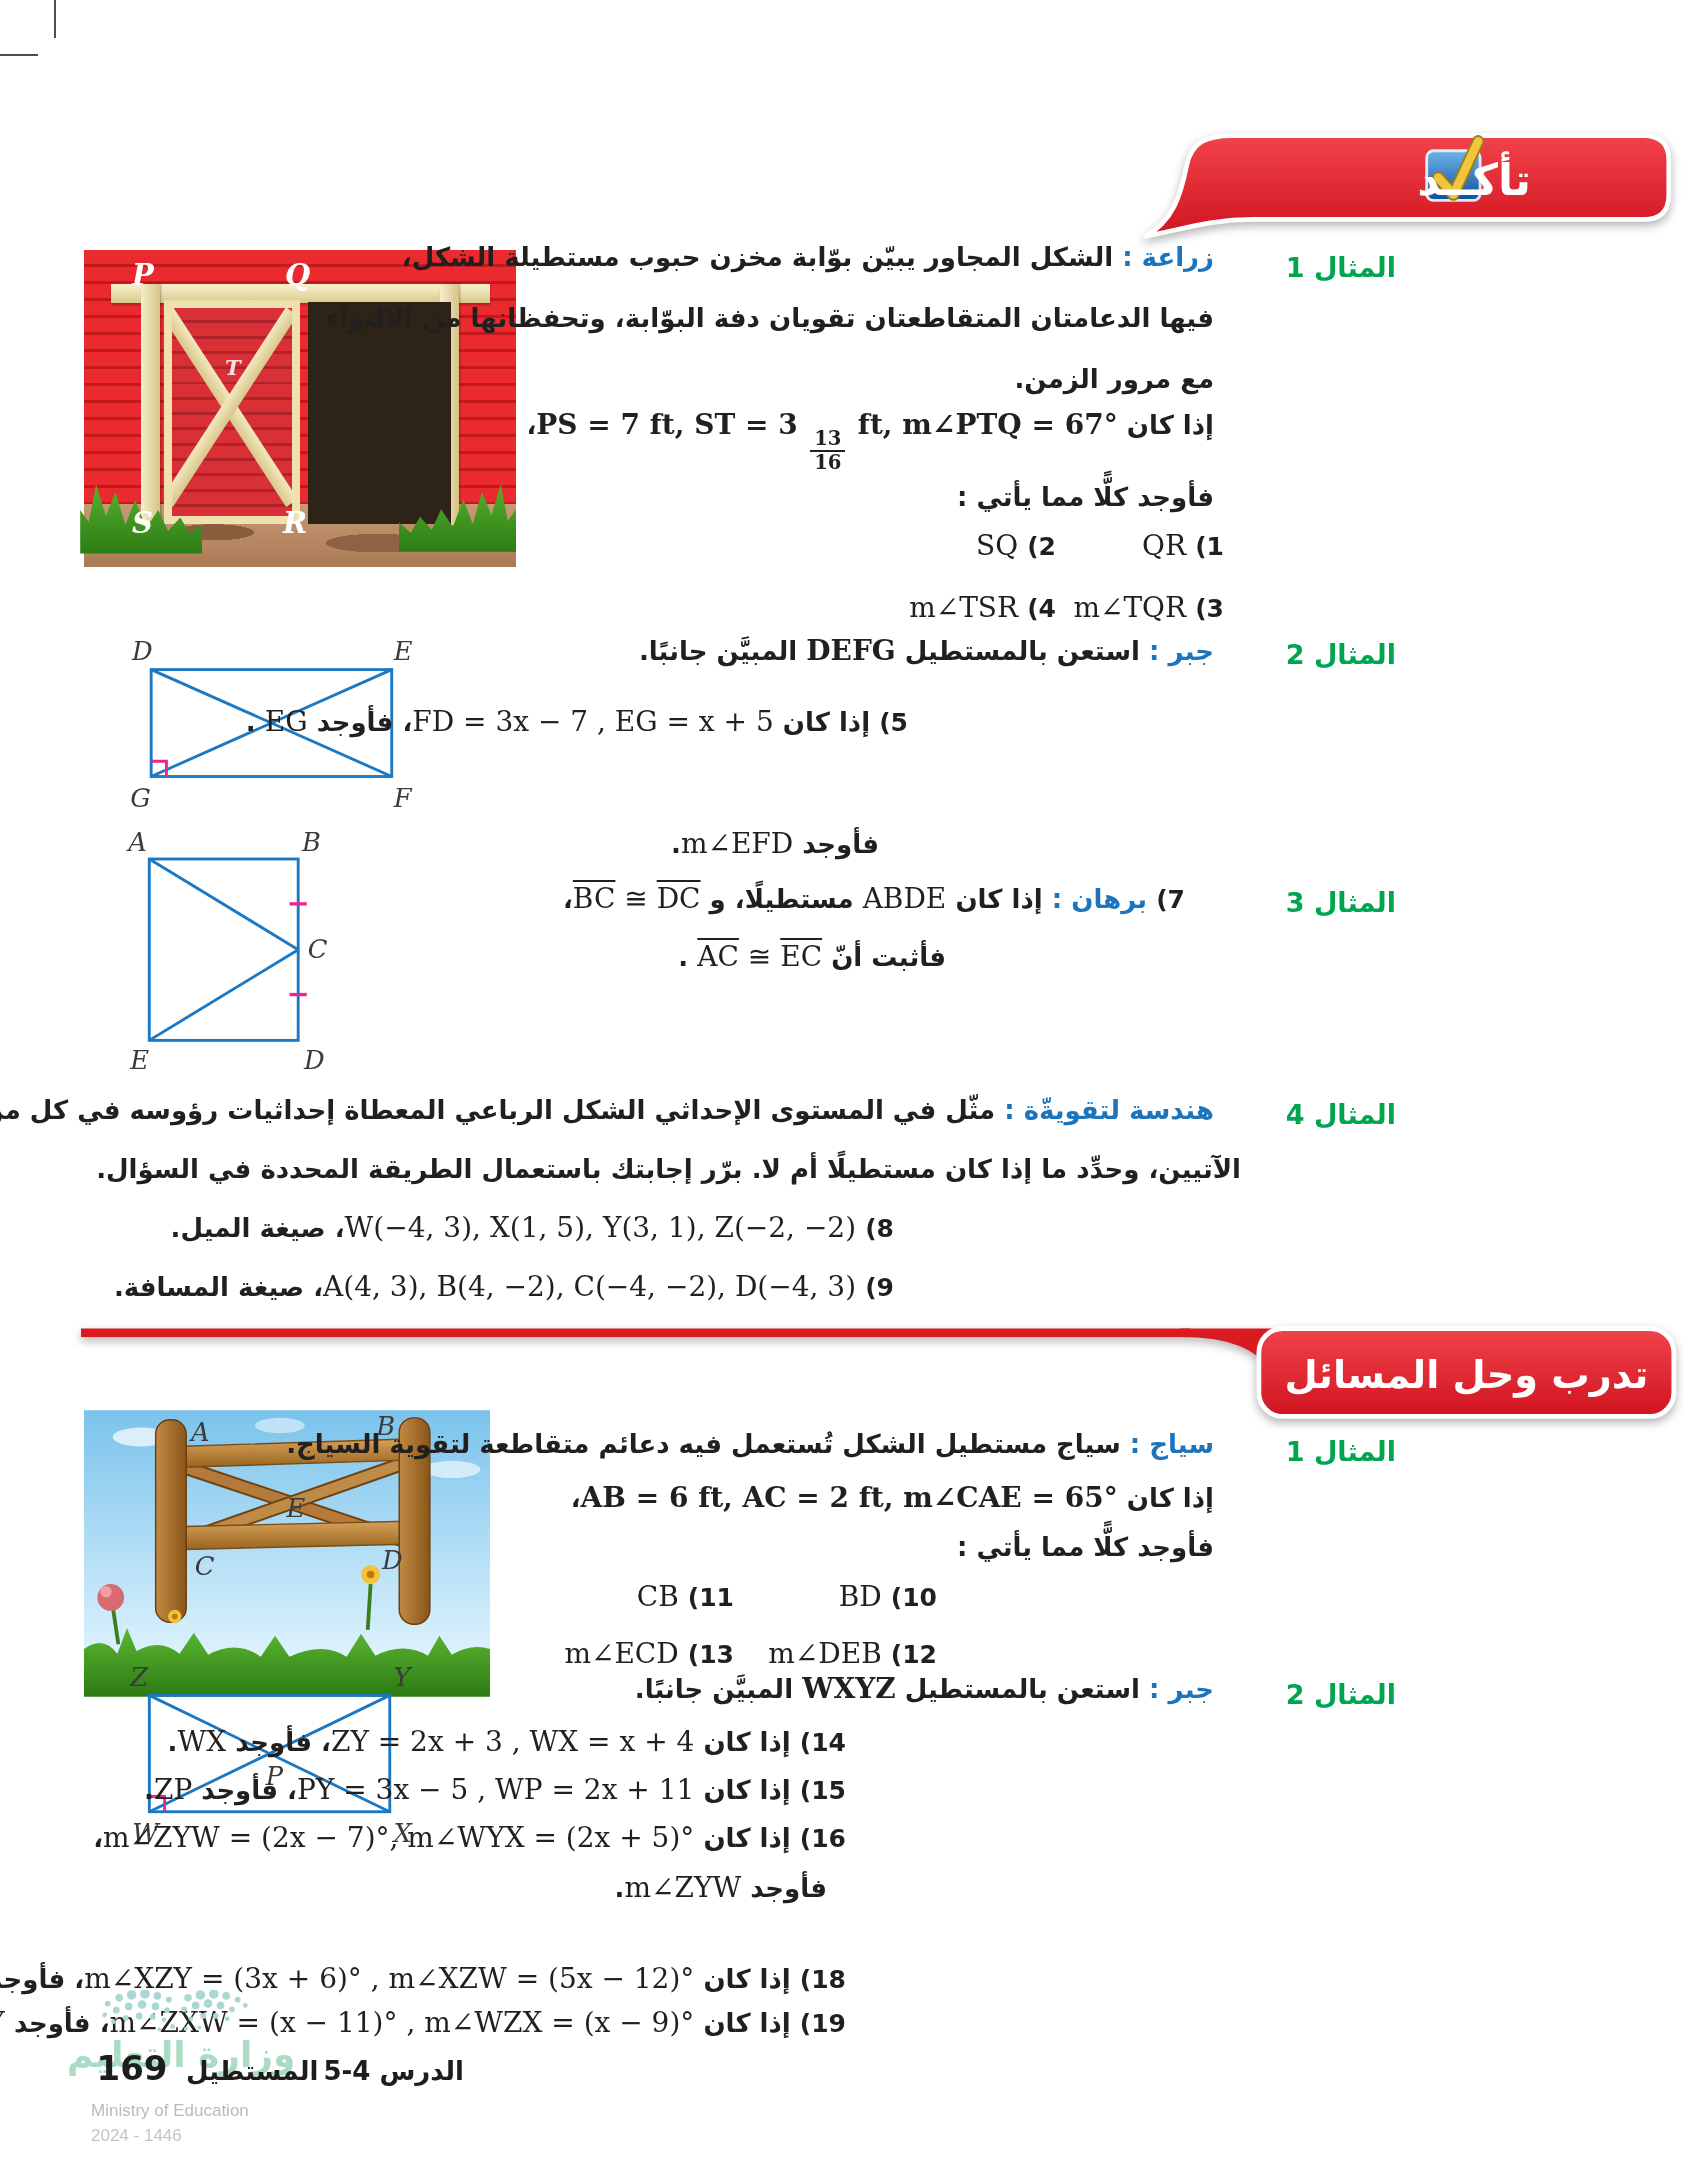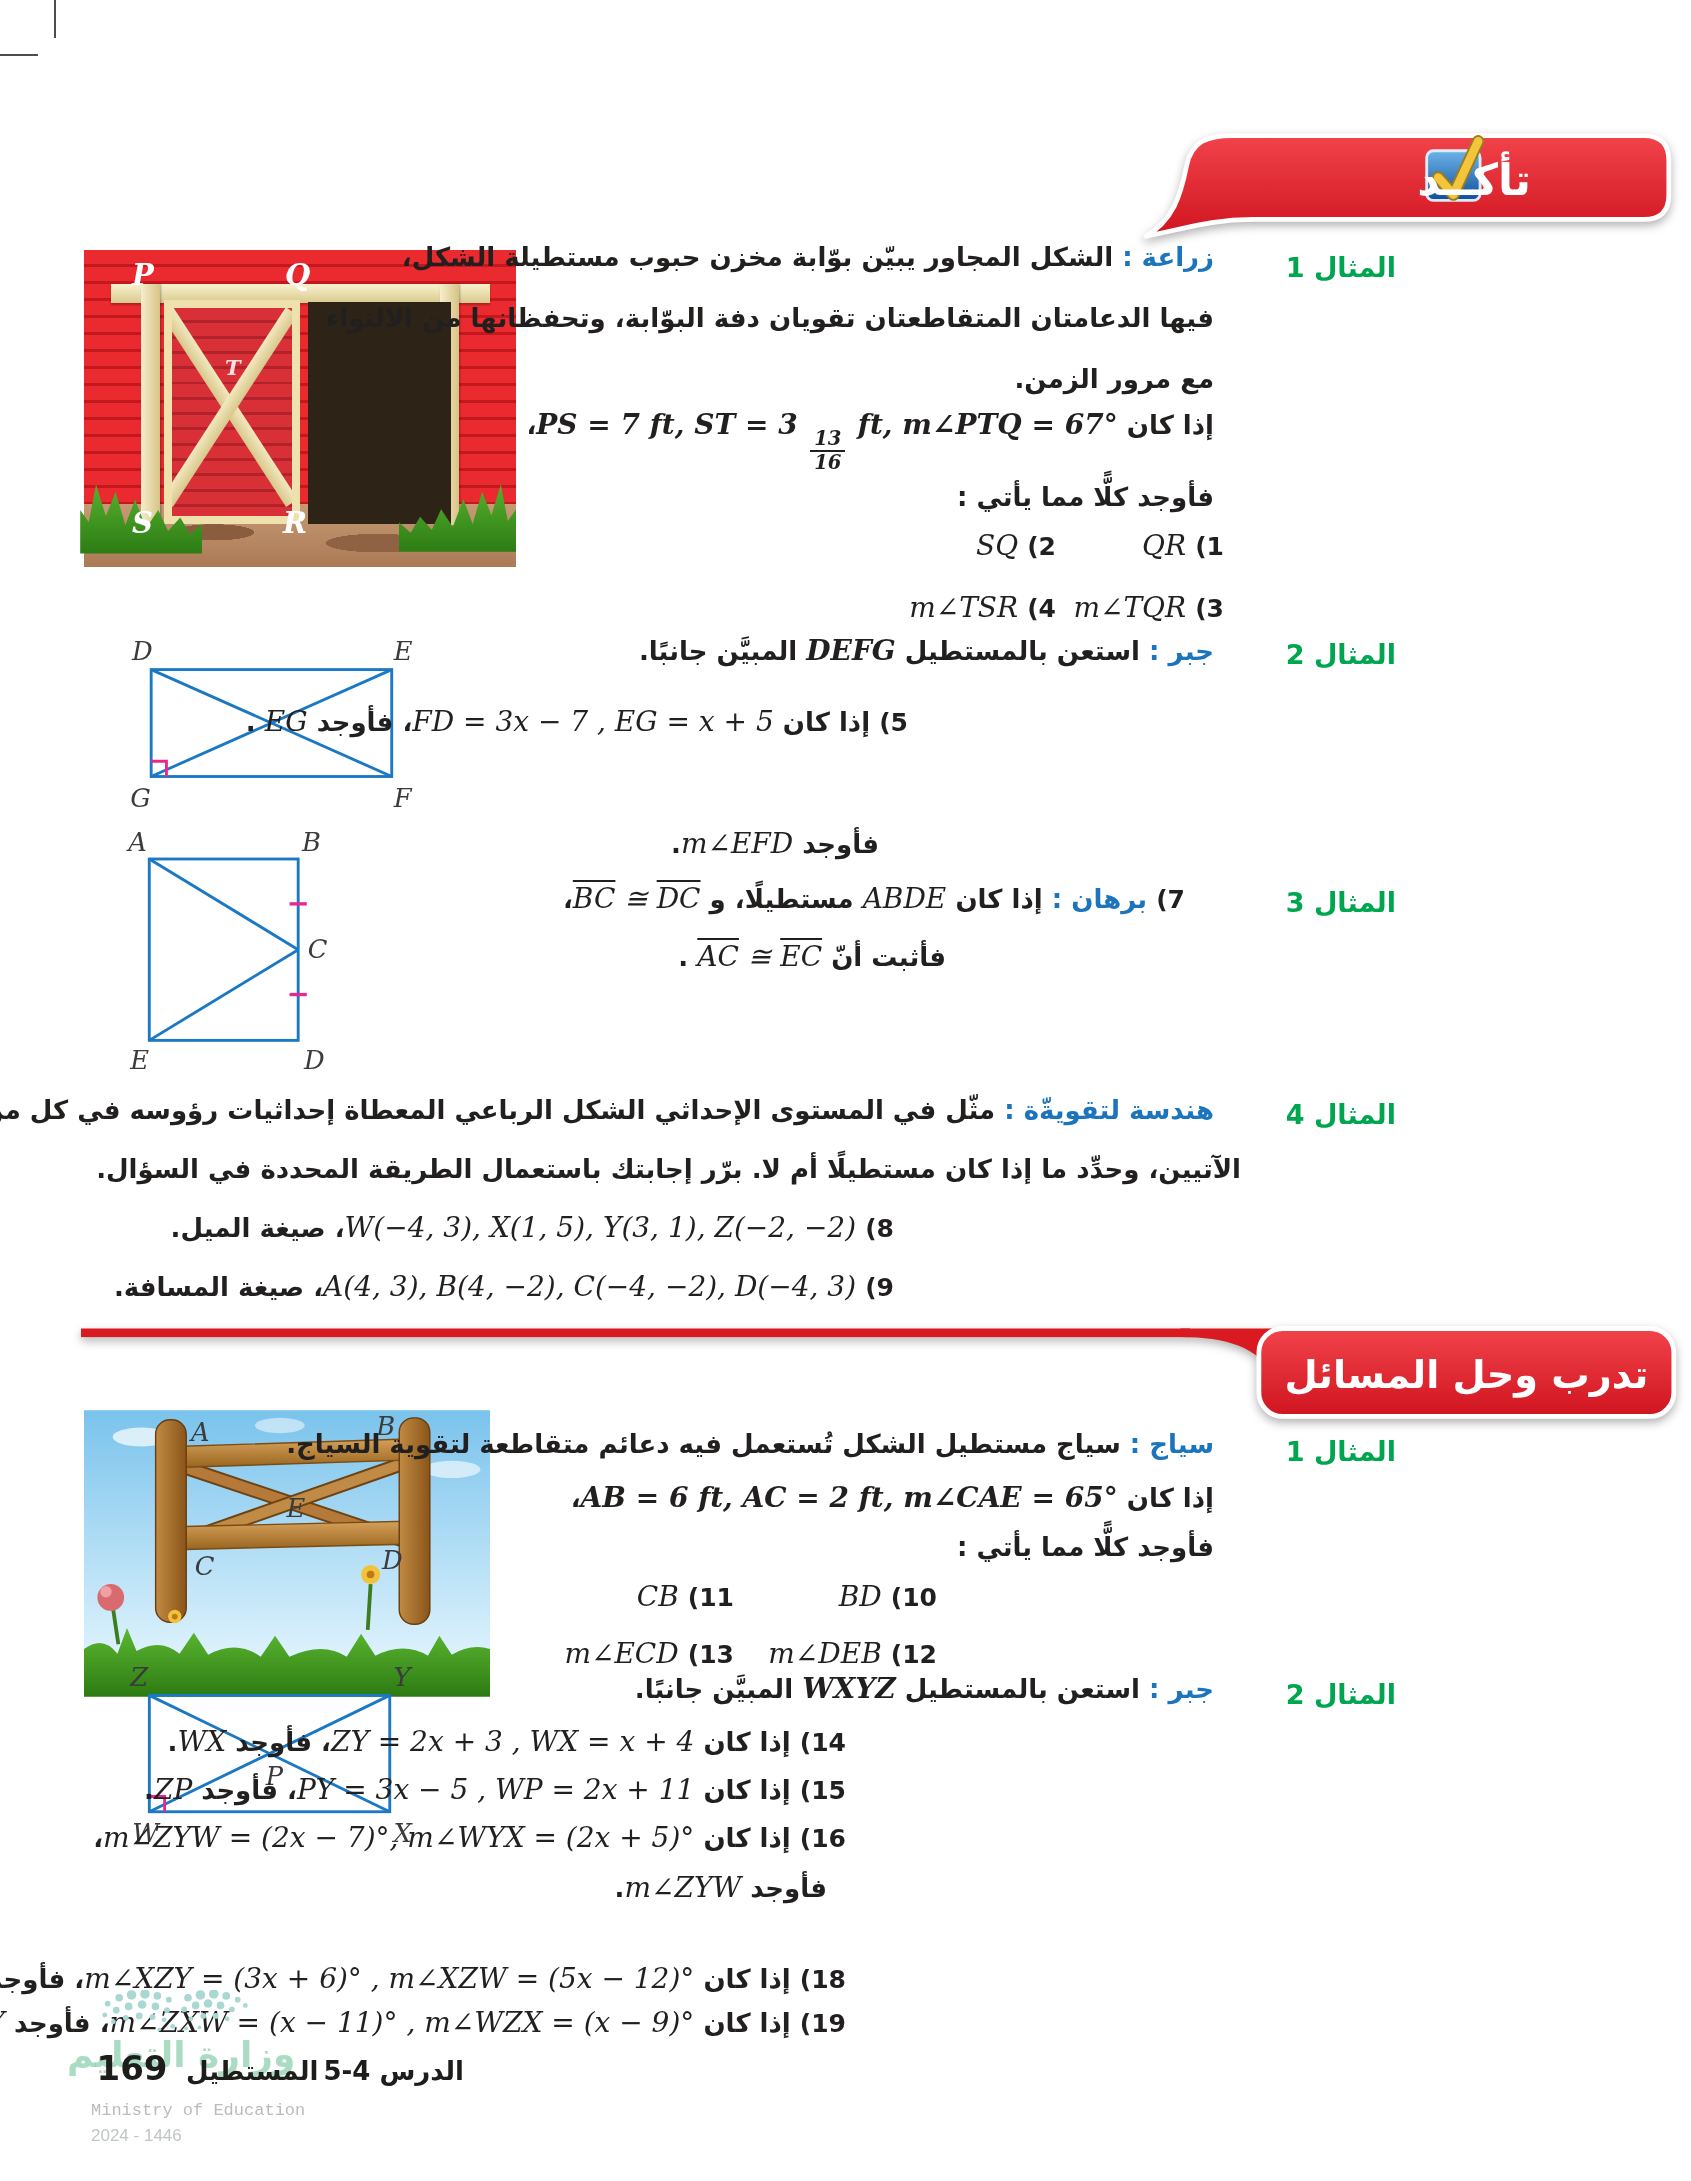--- a/index.html
+++ b/index.html
@@ -1,21 +1,21 @@
 <!DOCTYPE html>
 <html lang="ar"><head>
 <meta charset="utf-8">
 <style>
   html,body{margin:0;padding:0;background:#ffffff;}
   .page{position:relative;width:1692px;height:2181px;background:#fff;overflow:hidden;
         font-family:"DejaVu Sans",sans-serif;}
   
   .line{position:absolute;white-space:nowrap;}
   .ar{direction:rtl;font-weight:700;font-size:26px;color:#221f1f;line-height:1.25;}
-  .m{font-family:"DejaVu Serif",serif;font-style:italic;font-weight:400;direction:ltr;
+  .m{font-family:"DejaVu Serif",serif;font-weight:400;direction:ltr;
      unicode-bidi:isolate;font-size:28px;color:#221f1f;}
   .mb{font-weight:700;}
   .kw{color:#1c75bc;}
   .qn{font-family:"DejaVu Sans",sans-serif;font-style:normal;font-weight:700;direction:ltr;
       unicode-bidi:isolate;font-size:25px;color:#221f1f;}
   .exlabel{position:absolute;direction:rtl;white-space:nowrap;color:#00a54f;
            font-weight:700;font-size:27px;}
   .frac{display:inline-flex;flex-direction:column;text-align:center;vertical-align:-0.55em;
         line-height:1.05;font-size:0.70em;margin:0 2.9px;}
   .fn{border-bottom:2.4px solid #221f1f;padding:0 3.8px 1px;}
@@ -54,21 +54,21 @@
   .grass{position:absolute;background:linear-gradient(#5ab52f,#2c7c15);
      clip-path:polygon(0 100%,0 42%,7% 58%,13% 8%,21% 50%,29% 18%,37% 62%,45% 28%,54% 66%,
        64% 42%,72% 70%,82% 52%,90% 74%,100% 60%,100% 100%);}
   
   .watermark{position:absolute;left:67px;top:2034px;font-size:36px;font-weight:700;
      direction:rtl;color:rgba(118,199,158,.62);z-index:1;white-space:nowrap;}
   .footerline{position:absolute;left:91px;top:2048px;width:373px;direction:rtl;z-index:2;
      white-space:nowrap;color:#1d1d1b;}
   .footerline .lessontxt{font-size:26px;font-weight:700;}
   .pagenum{font-size:34px;font-weight:700;direction:ltr;unicode-bidi:isolate;margin-right:13.4px;}
-  .ministry{position:absolute;left:91px;top:2101px;font-family:Liberation Mono, monospace;
+  .ministry{position:absolute;left:91px;top:2101px;font-family:Liberation Sans, sans-serif;
      font-size:17px;color:#b9bcbc;z-index:2;}
   .years{position:absolute;left:91px;top:2126px;font-family:"Liberation Sans",sans-serif;
      font-size:17px;color:#c2c5c5;z-index:2;}
 </style>
 </head>
 <body>
 
 <div class="page">
 
   <div class="cropv"></div>

